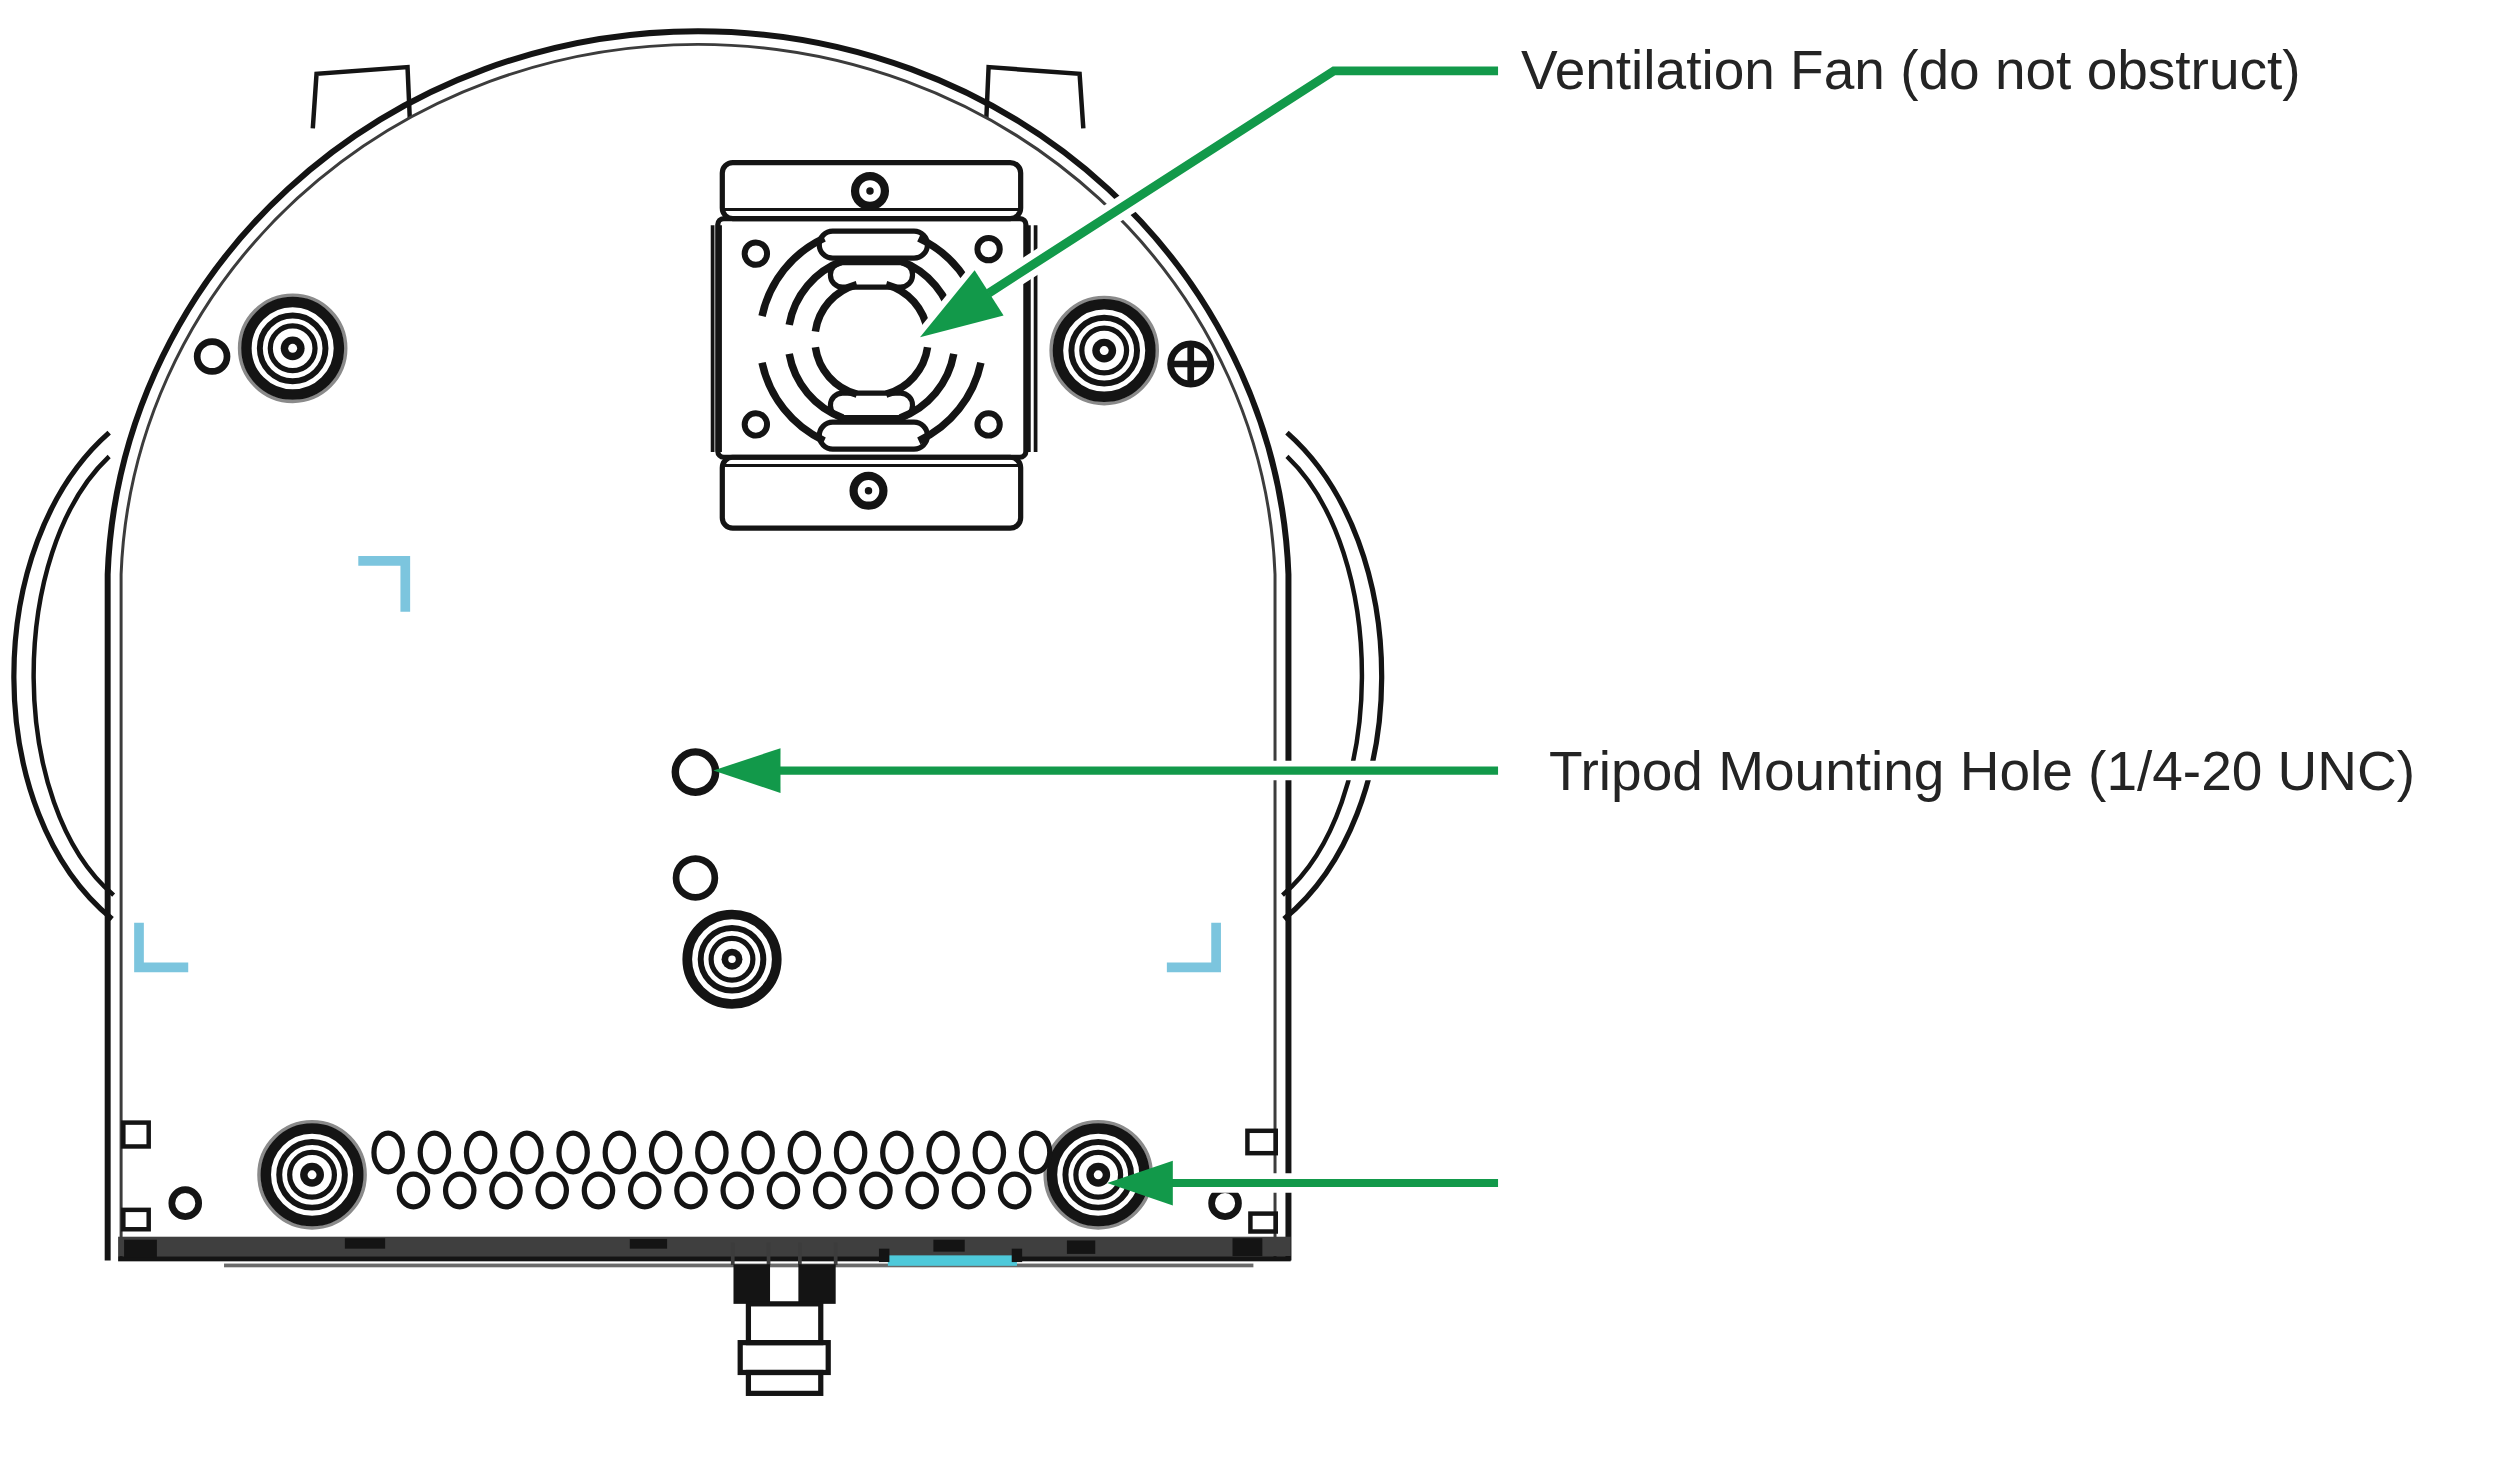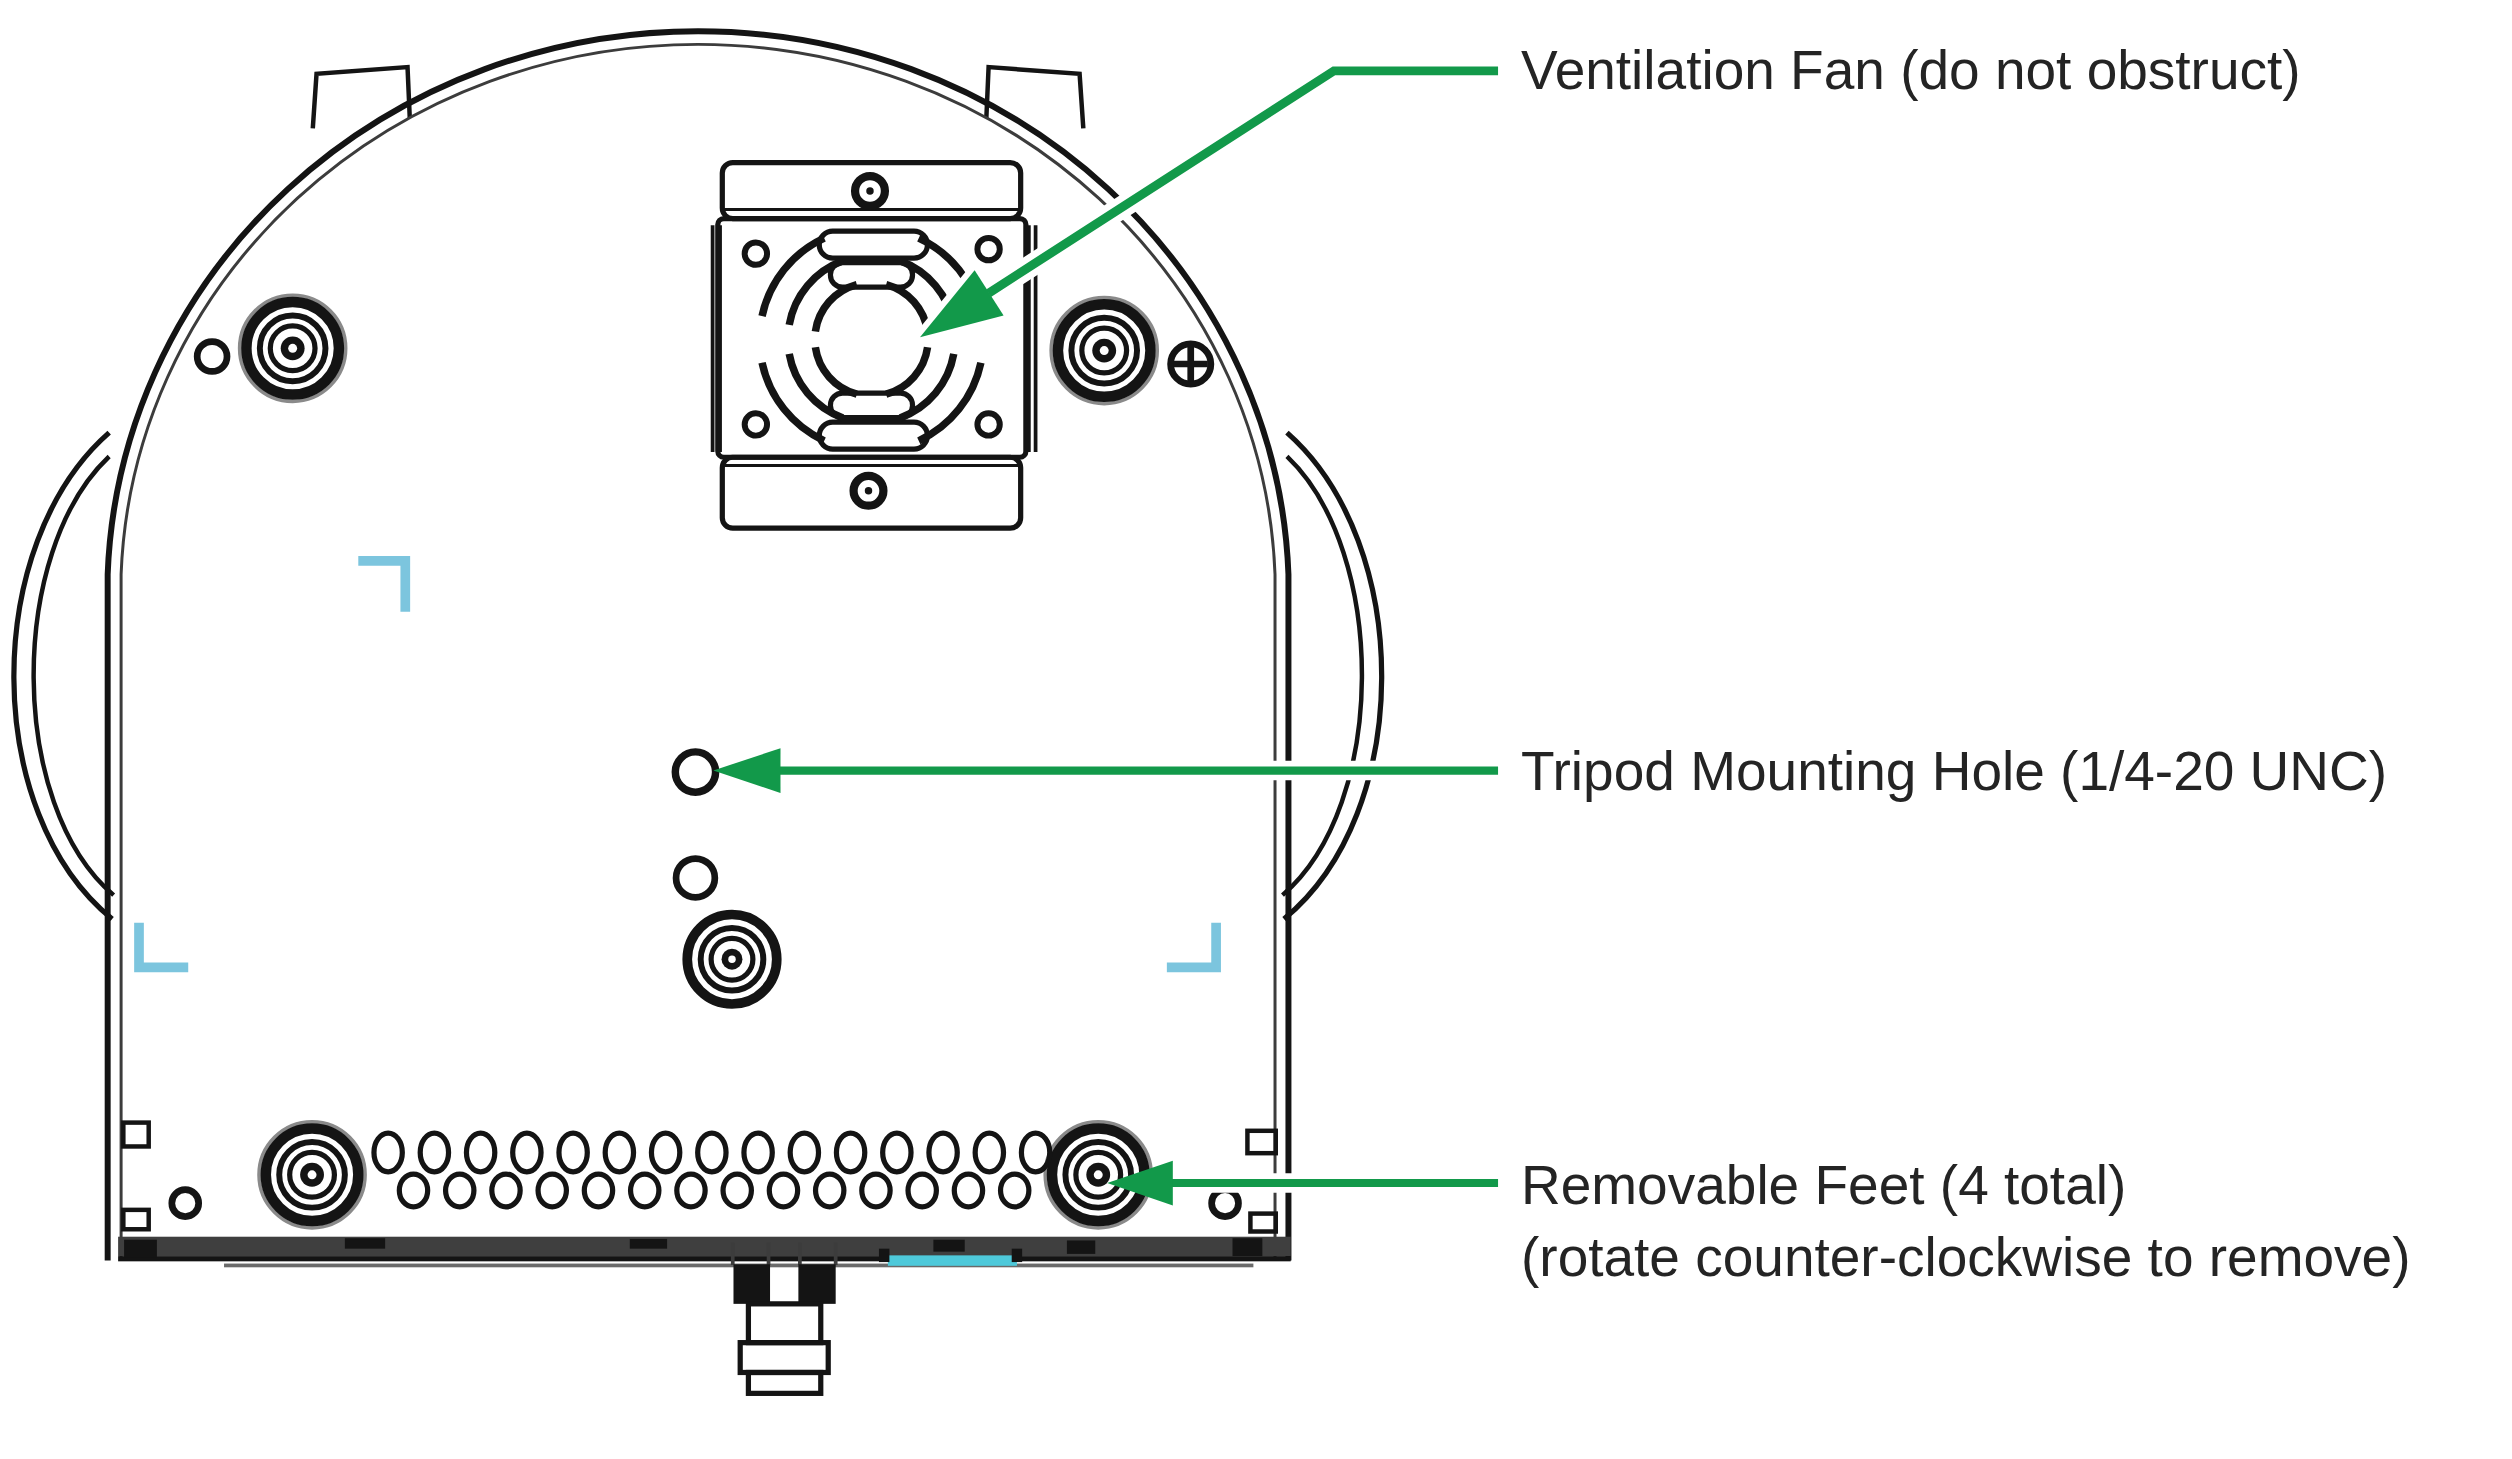--- a/index.html
+++ b/index.html
@@ -15,21 +15,21 @@
   .callout{
     position:absolute;
     left:1521px;
     color:var(--text,#242424);
     font-size:55px;
     line-height:72px;
     letter-spacing:0px;
     white-space:nowrap;
   }
   #label-fan{top:34px;}
-  #label-tripod{top:735px;}
+  #label-tripod{top:735px;margin-left:28px;}
   #label-feet{top:1149px;}
 </style>
 </head>
 <body>
 
 <div class="stage">
 
 <svg width="2512" height="1459" viewBox="0 0 3367 1956">
 
   <g fill="none" stroke="var(--ink,#141414)">
@@ -245,19 +245,15 @@
     <line x1="2008" y1="1586" x2="1565" y2="1586" stroke="#ffffff" stroke-width="26"></line>
     <line x1="2008" y1="1586" x2="1565" y2="1586" stroke="var(--green,#12994a)" stroke-width="11"></line>
     <polygon points="1484,1586 1572,1556 1572,1616" fill="var(--green,#12994a)"></polygon>
   </g>
 </svg>
 
   <div class="callout" id="label-fan">Ventilation Fan (do not obstruct)</div>
 
   <div class="callout" id="label-tripod">Tripod Mounting Hole (1/4-20 UNC)</div>
 
-  <div class="callout" id="label-feet">
-    <div>Removable Feet (4 total)</div>
-    <div>(rotate counter-clockwise to remove)</div>
-  </div>
 
 </div>
 
 
 </body></html>

